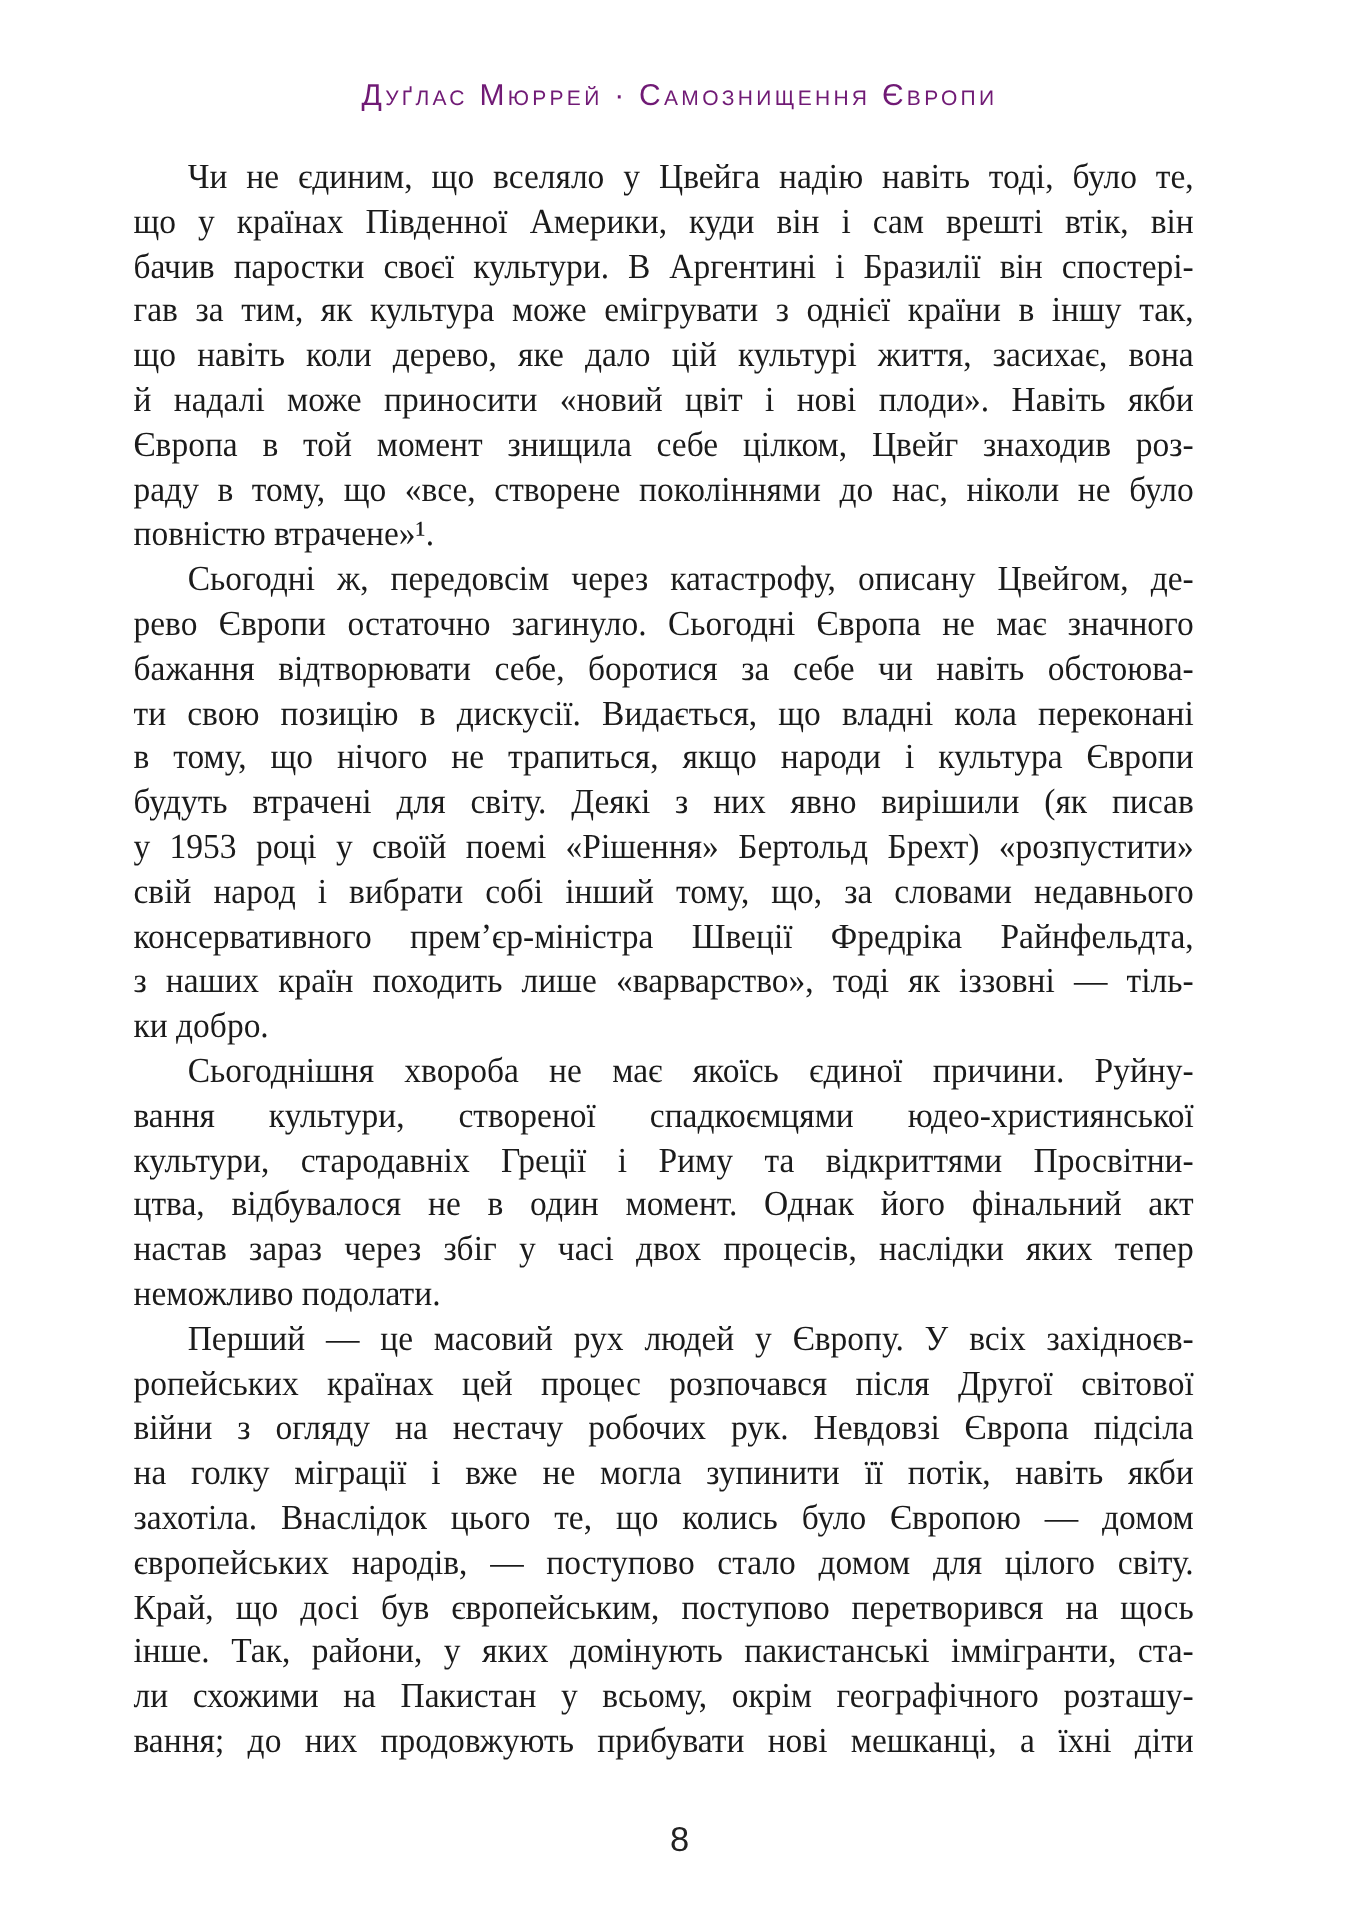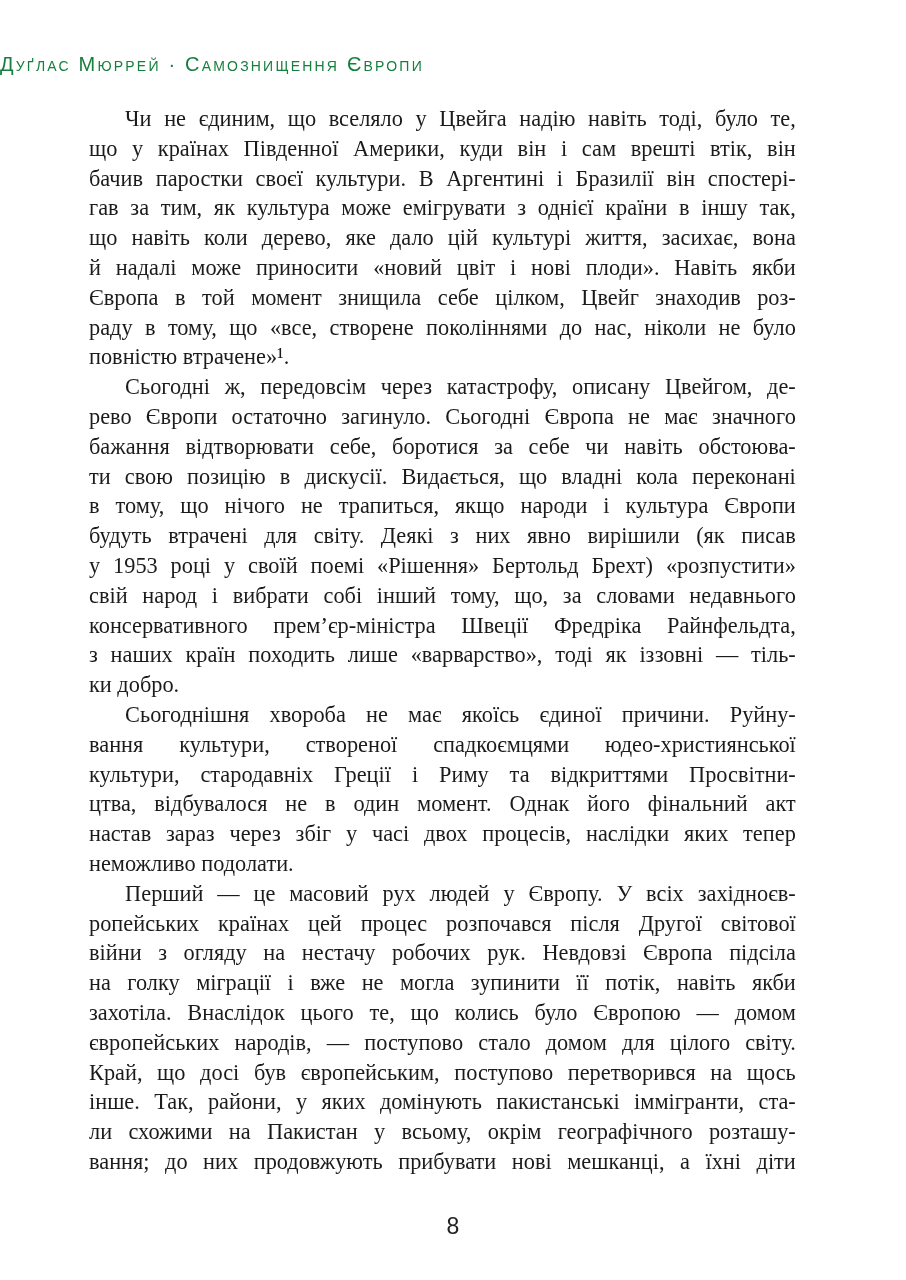--- a/index.html
+++ b/index.html
@@ -10,27 +10,27 @@
   }
   .page {
     position: relative;
     width: 906px; height: 1280px;
     background: #ffffff;
     overflow: hidden;
   }
   .running-header {
     position: absolute;
     top: 54px; left: 0; width: 906px;
-    text-align: left;
+    text-align: center;
     font-family: "Liberation Sans", "DejaVu Sans", sans-serif;
     font-variant: small-caps;
     letter-spacing: 2.2px;
     font-size: 20px;
     line-height: 20px;
-    color: #15803d;
+    color: #701a75;
   }
   .text-block {
     position: absolute;
     left: 89px; top: 104px;
     width: 744px;
     transform: scaleX(0.95);
     transform-origin: 0 0;
     color: #1b1b1b;
   }
   .line {

